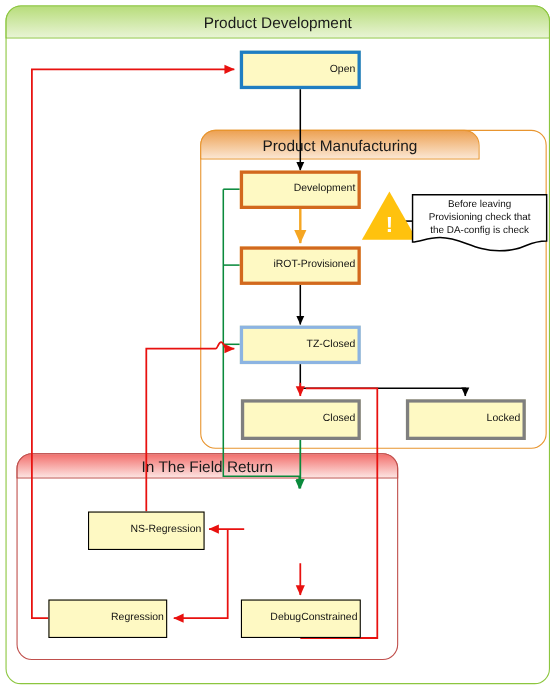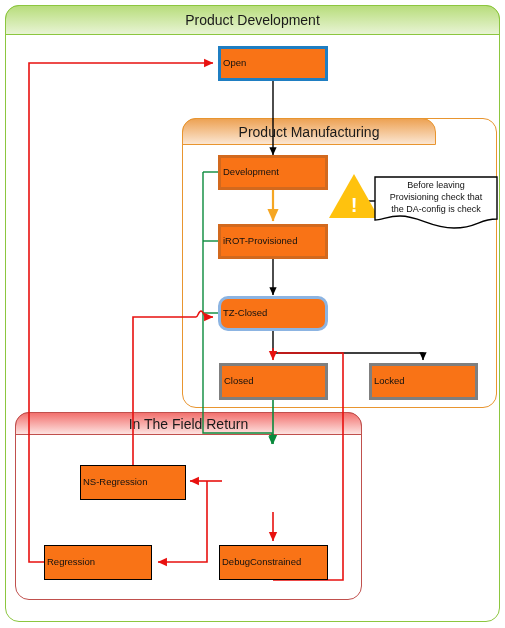--- a/index.html
+++ b/index.html
@@ -6,21 +6,21 @@
   body{width:505px;height:628px;font-family:"Liberation Sans",sans-serif;overflow:hidden;}
   #stage{position:relative;width:505px;height:628px;background:#fff;}
   svg#wires{position:absolute;left:0;top:0;width:505px;height:628px;}
 
   .container{position:absolute;box-sizing:border-box;}
   .cont-body{position:absolute;box-sizing:border-box;background:transparent;}
   .cont-head{position:absolute;box-sizing:border-box;display:flex;align-items:center;
              justify-content:center;font-size:14px;color:#1a1a1a;}
 
   .node{position:absolute;box-sizing:border-box;display:flex;align-items:center;
-        justify-content:flex-start;text-align:center;background:#f97316;font-size:9.5px;
+        justify-content:flex-end;text-align:center;background:#fef9c3;font-size:9.5px;
         color:#111;line-height:1.15;padding:2px;}
   .n-open{border:3px solid #1f7ec2;}
   .n-orange{border:3px solid #d2691e;}
   .n-tz{border:3px solid #8cb4e2;}
   .n-gray{border:3px solid #7f7f7f;}
   .n-black{border:1.3px solid #000;}
 
   .diamond{position:absolute;display:flex;align-items:center;justify-content:center;}
   .diamond .dlabel{position:relative;z-index:2;font-size:9.5px;text-align:center;
                    color:#111;line-height:1.15;}
@@ -125,21 +125,21 @@
   </div>
 
   <div class="node n-orange" style="left:218px;top:155px;width:110px;height:35px;">
     <span>Development</span>
   </div>
 
   <div class="node n-orange" style="left:218px;top:224px;width:110px;height:35px;">
     <span>iROT-Provisioned</span>
   </div>
 
-  <div class="node n-tz" style="left:218px;top:296px;width:110px;height:35px;border-radius:10px;">
+  <div class="node n-tz" style="left:218px;top:296px;width:110px;height:35px;">
     <span>TZ-Closed</span>
   </div>
 
   <div class="node n-gray" style="left:219px;top:363px;width:109px;height:37px;">
     <span>Closed</span>
   </div>
 
   <div class="node n-gray" style="left:369px;top:363px;width:109px;height:37px;">
     <span>Locked</span>
   </div>

